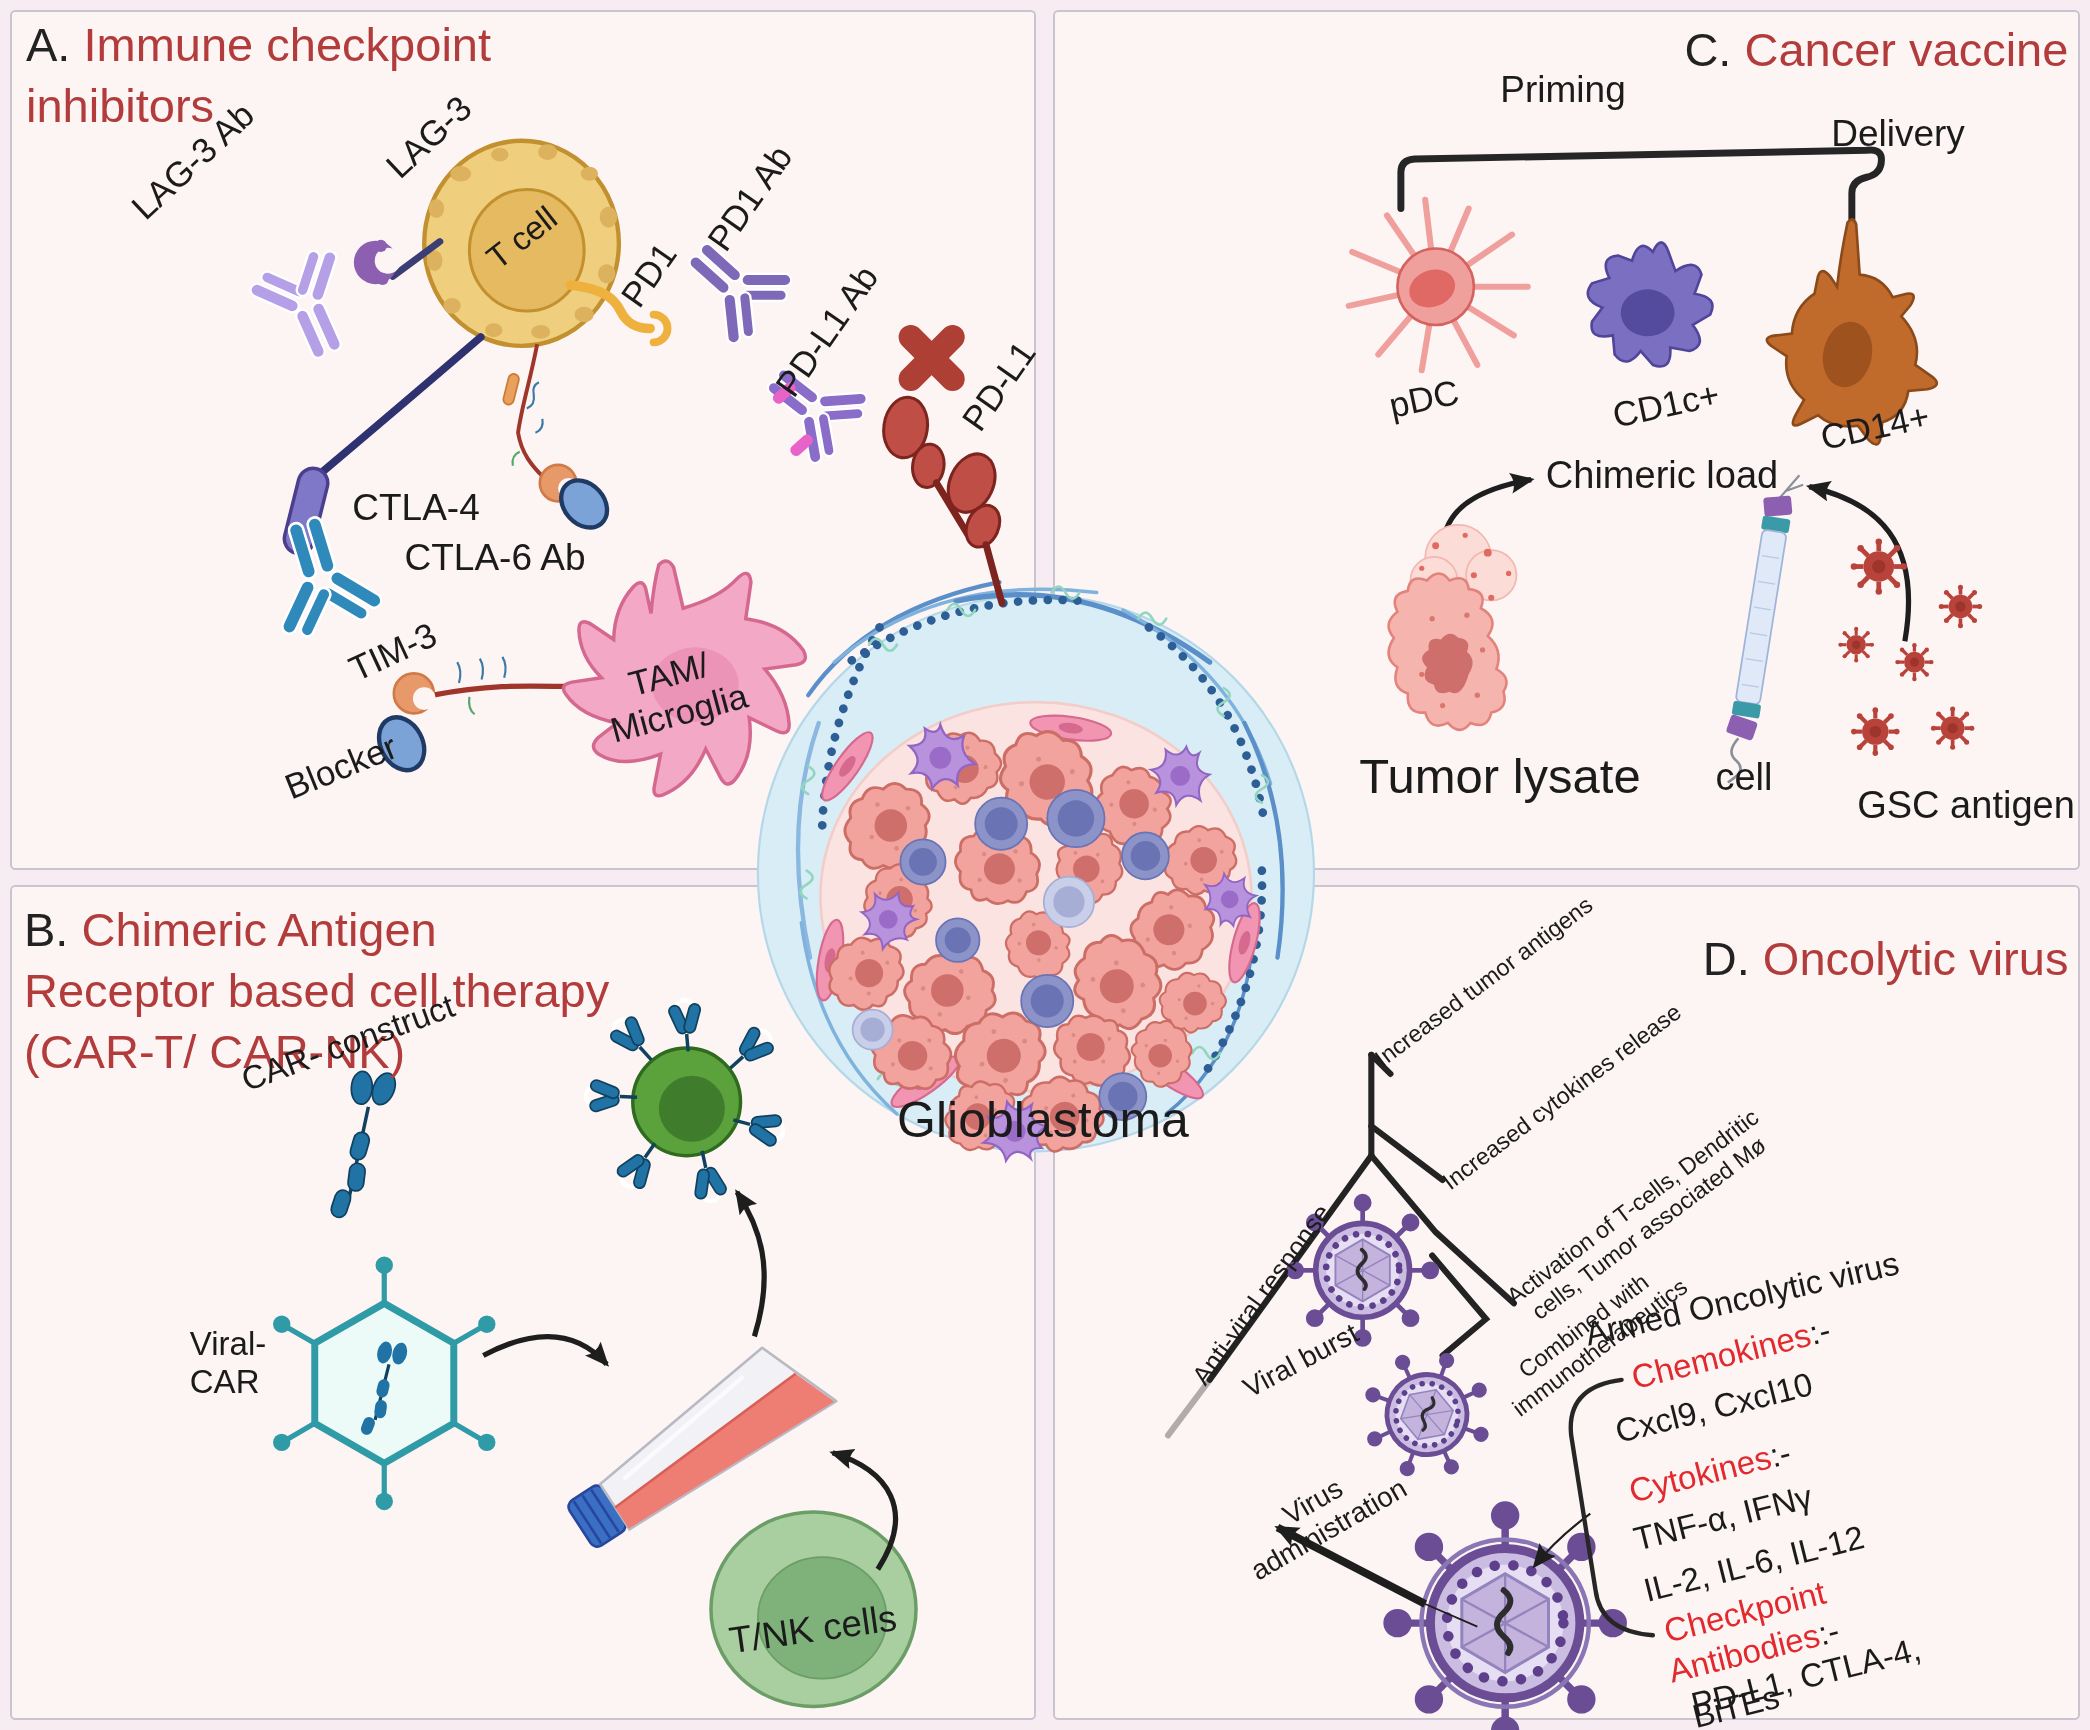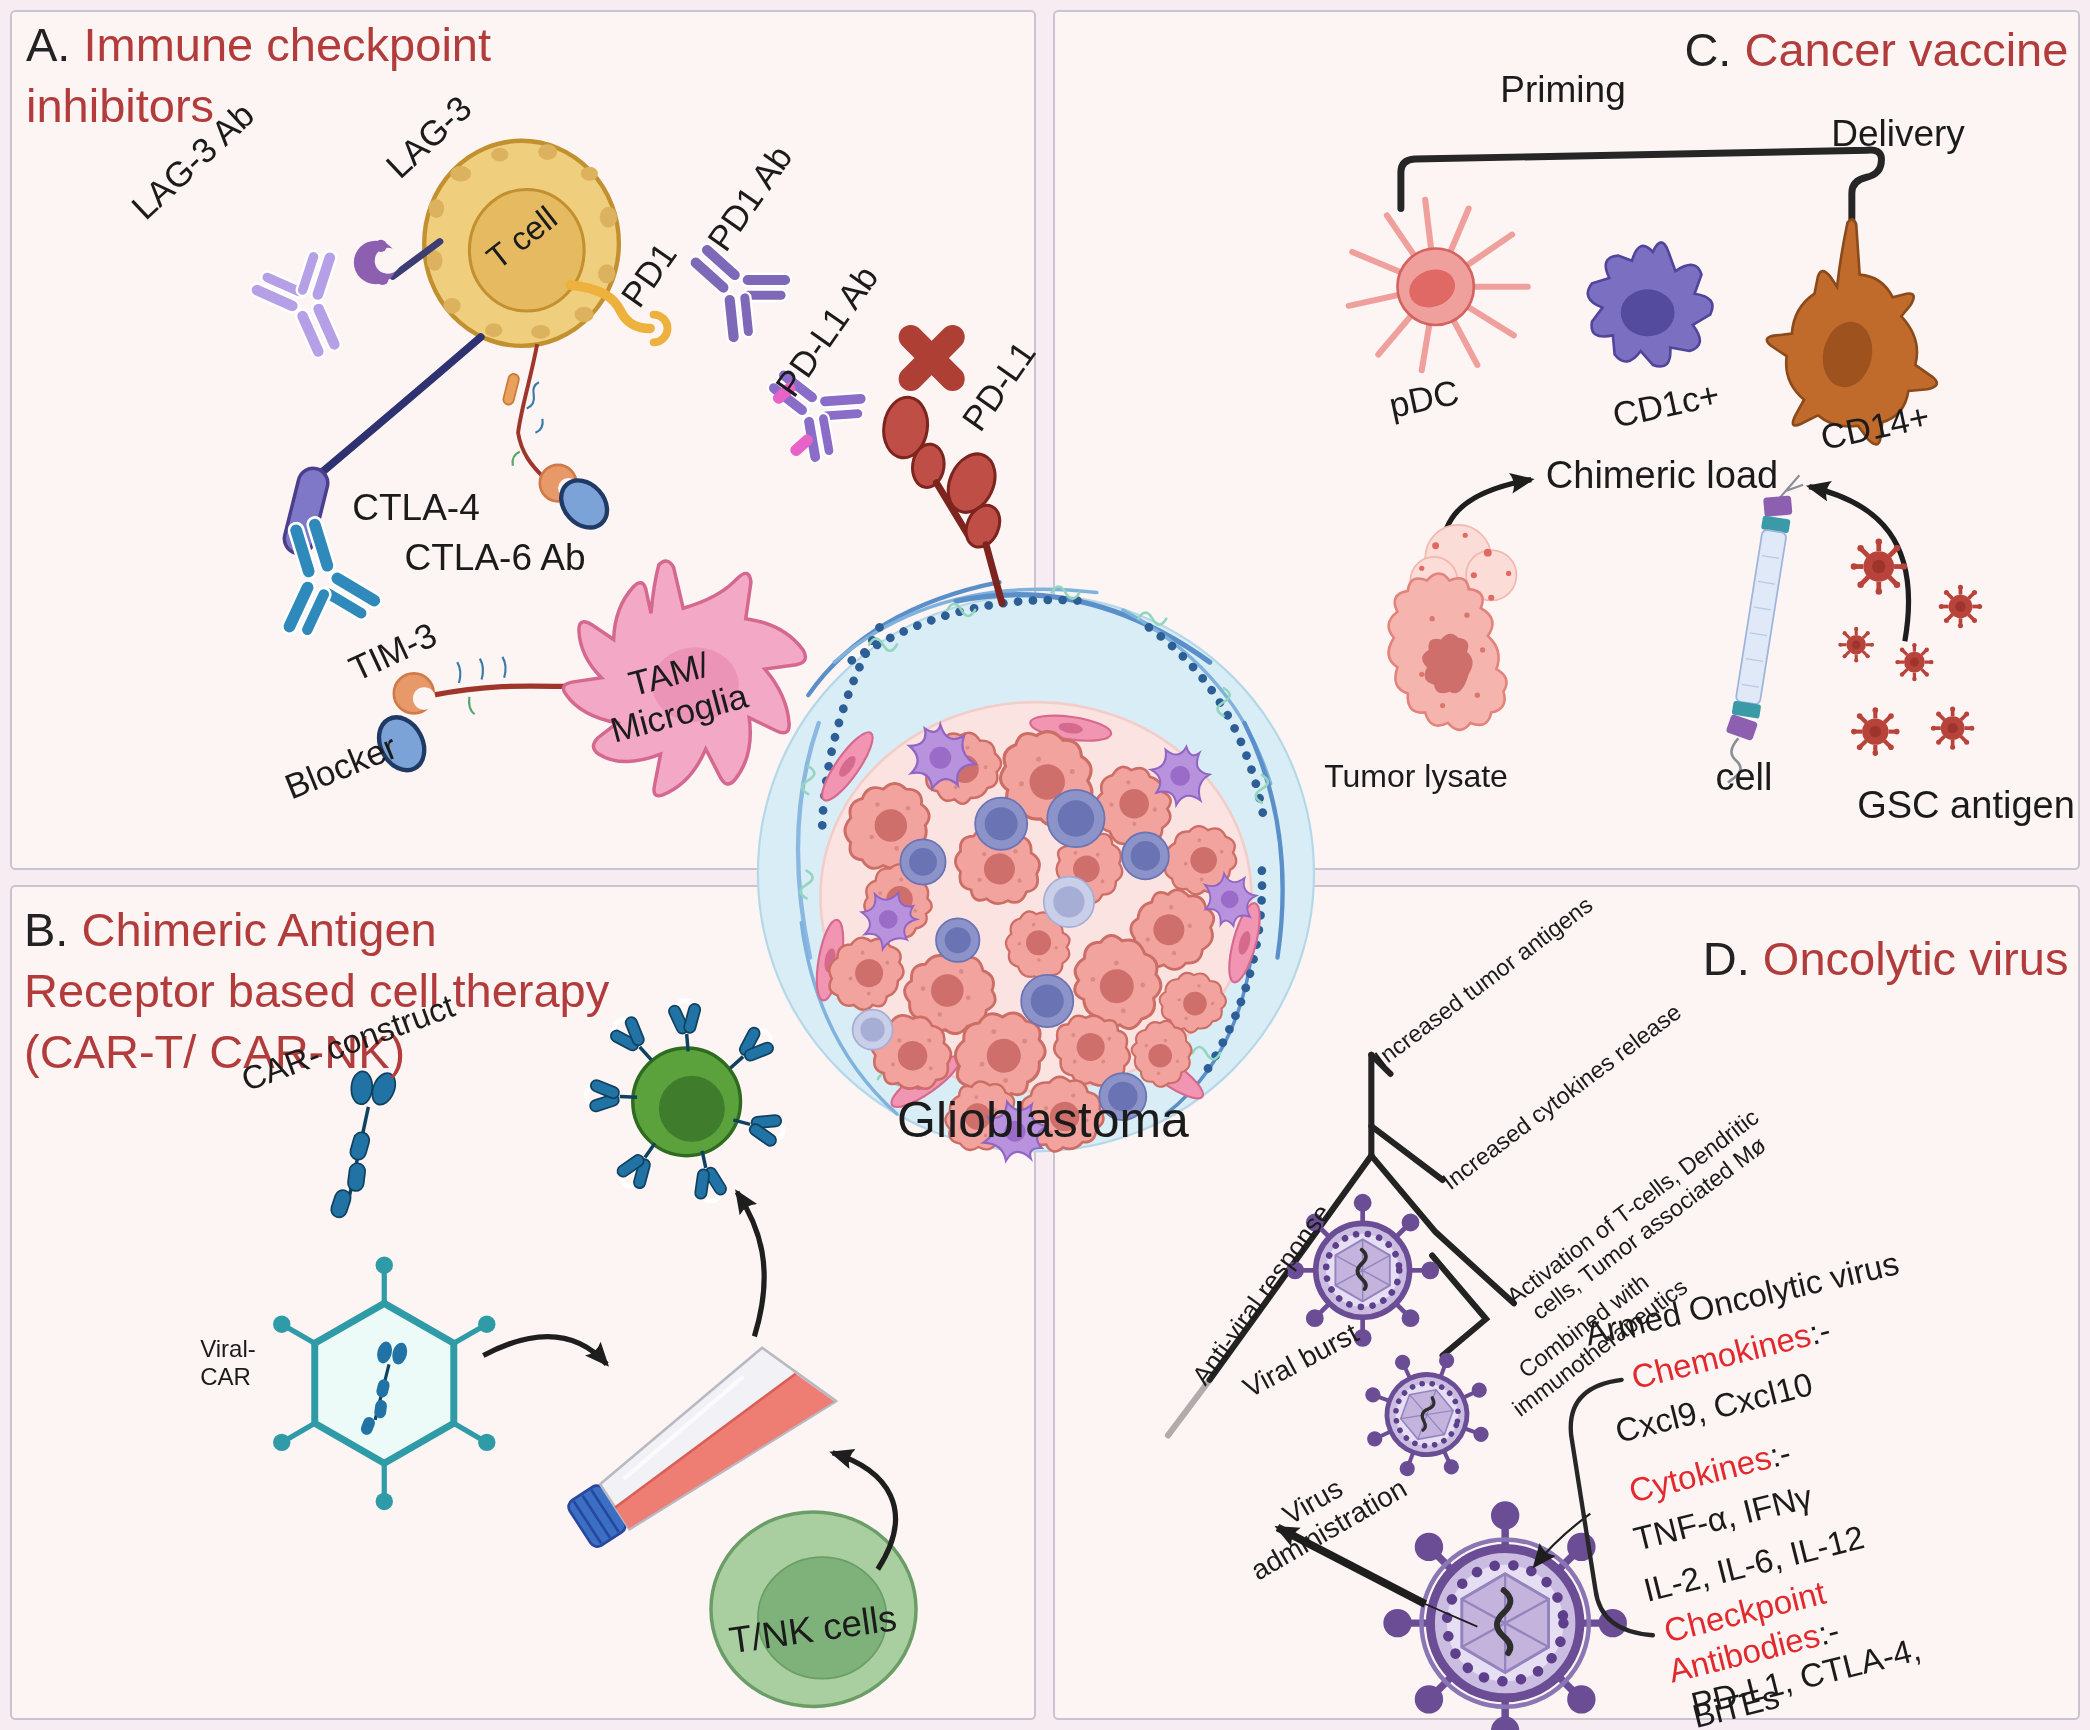--- a/index.html
+++ b/index.html
@@ -517,33 +517,33 @@
   <div class="lbl" style="left:416px;top:508px;font-size:37px;">CTLA-4</div>
   <div class="lbl" style="left:495px;top:558px;font-size:37px;">CTLA-6 Ab</div>
   <div class="lbl" style="left:393px;top:652px;font-size:35px;transform:translate(-50%,-50%) rotate(-25deg);">TIM-3</div>
   <div class="lbl" style="left:341px;top:767px;font-size:35px;transform:translate(-50%,-50%) rotate(-22deg);">Blocker</div>
   <div class="lbl center" style="left:674px;top:694px;font-size:35px;transform:translate(-50%,-50%) rotate(-15deg);">
     <span style="display:block;">TAM/</span>
     <span style="display:block;">Microglia</span>
   </div>
 
   <div class="lbl" style="left:348px;top:1043px;font-size:33px;transform:translate(-50%,-50%) rotate(-20deg);">CAR- construct</div>
-  <div class="lbl" style="left:228px;top:1363px;font-size:24px;text-align:left;">
+  <div class="lbl" style="left:228px;top:1363px;font-size:33px;text-align:left;">
     <span style="display:block;">Viral-</span>
     <span style="display:block;">CAR</span>
   </div>
   <div class="lbl" style="left:813px;top:1630px;font-size:37px;transform:translate(-50%,-50%) rotate(-8deg);">T/NK cells</div>
 
   <div class="lbl" style="left:1563px;top:90px;font-size:37px;">Priming</div>
   <div class="lbl" style="left:1898px;top:134px;font-size:37px;">Delivery</div>
   <div class="lbl" style="left:1424px;top:399px;font-size:35px;transform:translate(-50%,-50%) rotate(-12deg);">pDC</div>
   <div class="lbl" style="left:1666px;top:405px;font-size:35px;transform:translate(-50%,-50%) rotate(-12deg);">CD1c+</div>
   <div class="lbl" style="left:1875px;top:427px;font-size:35px;transform:translate(-50%,-50%) rotate(-12deg);">CD14+</div>
   <div class="lbl" style="left:1662px;top:476px;font-size:38px;">Chimeric load</div>
-  <div class="lbl" style="left:1416px;top:776px;font-size:32px;">Tumor lysate</div>
+  <div class="lbl" style="left:1500px;top:776px;font-size:49px;">Tumor lysate</div>
   <div class="lbl" style="left:1744px;top:778px;font-size:38px;">cell</div>
   <div class="lbl" style="left:1966px;top:806px;font-size:38px;">GSC antigen</div>
 
   <div class="lbl" style="left:1043px;top:1105px;font-size:50px;margin-top:16px;">Glioblastoma</div>
 
   <div class="lbl" style="left:1262px;top:1295px;font-size:26px;transform:translate(-50%,-50%) rotate(-54deg);">Anti-viral response</div>
   <div class="lbl" style="left:1484px;top:982px;font-size:23.5px;transform:translate(-50%,-50%) rotate(-37deg);">Increased tumor antigens</div>
   <div class="lbl" style="left:1562px;top:1097px;font-size:23.5px;transform:translate(-50%,-50%) rotate(-37deg);">Increased cytokines release</div>
   <div class="lbl center" style="left:1641px;top:1218px;font-size:23.5px;transform:translate(-50%,-50%) rotate(-37deg);">
     <span style="display:block;">Activation of T-cells, Dendritic</span>

